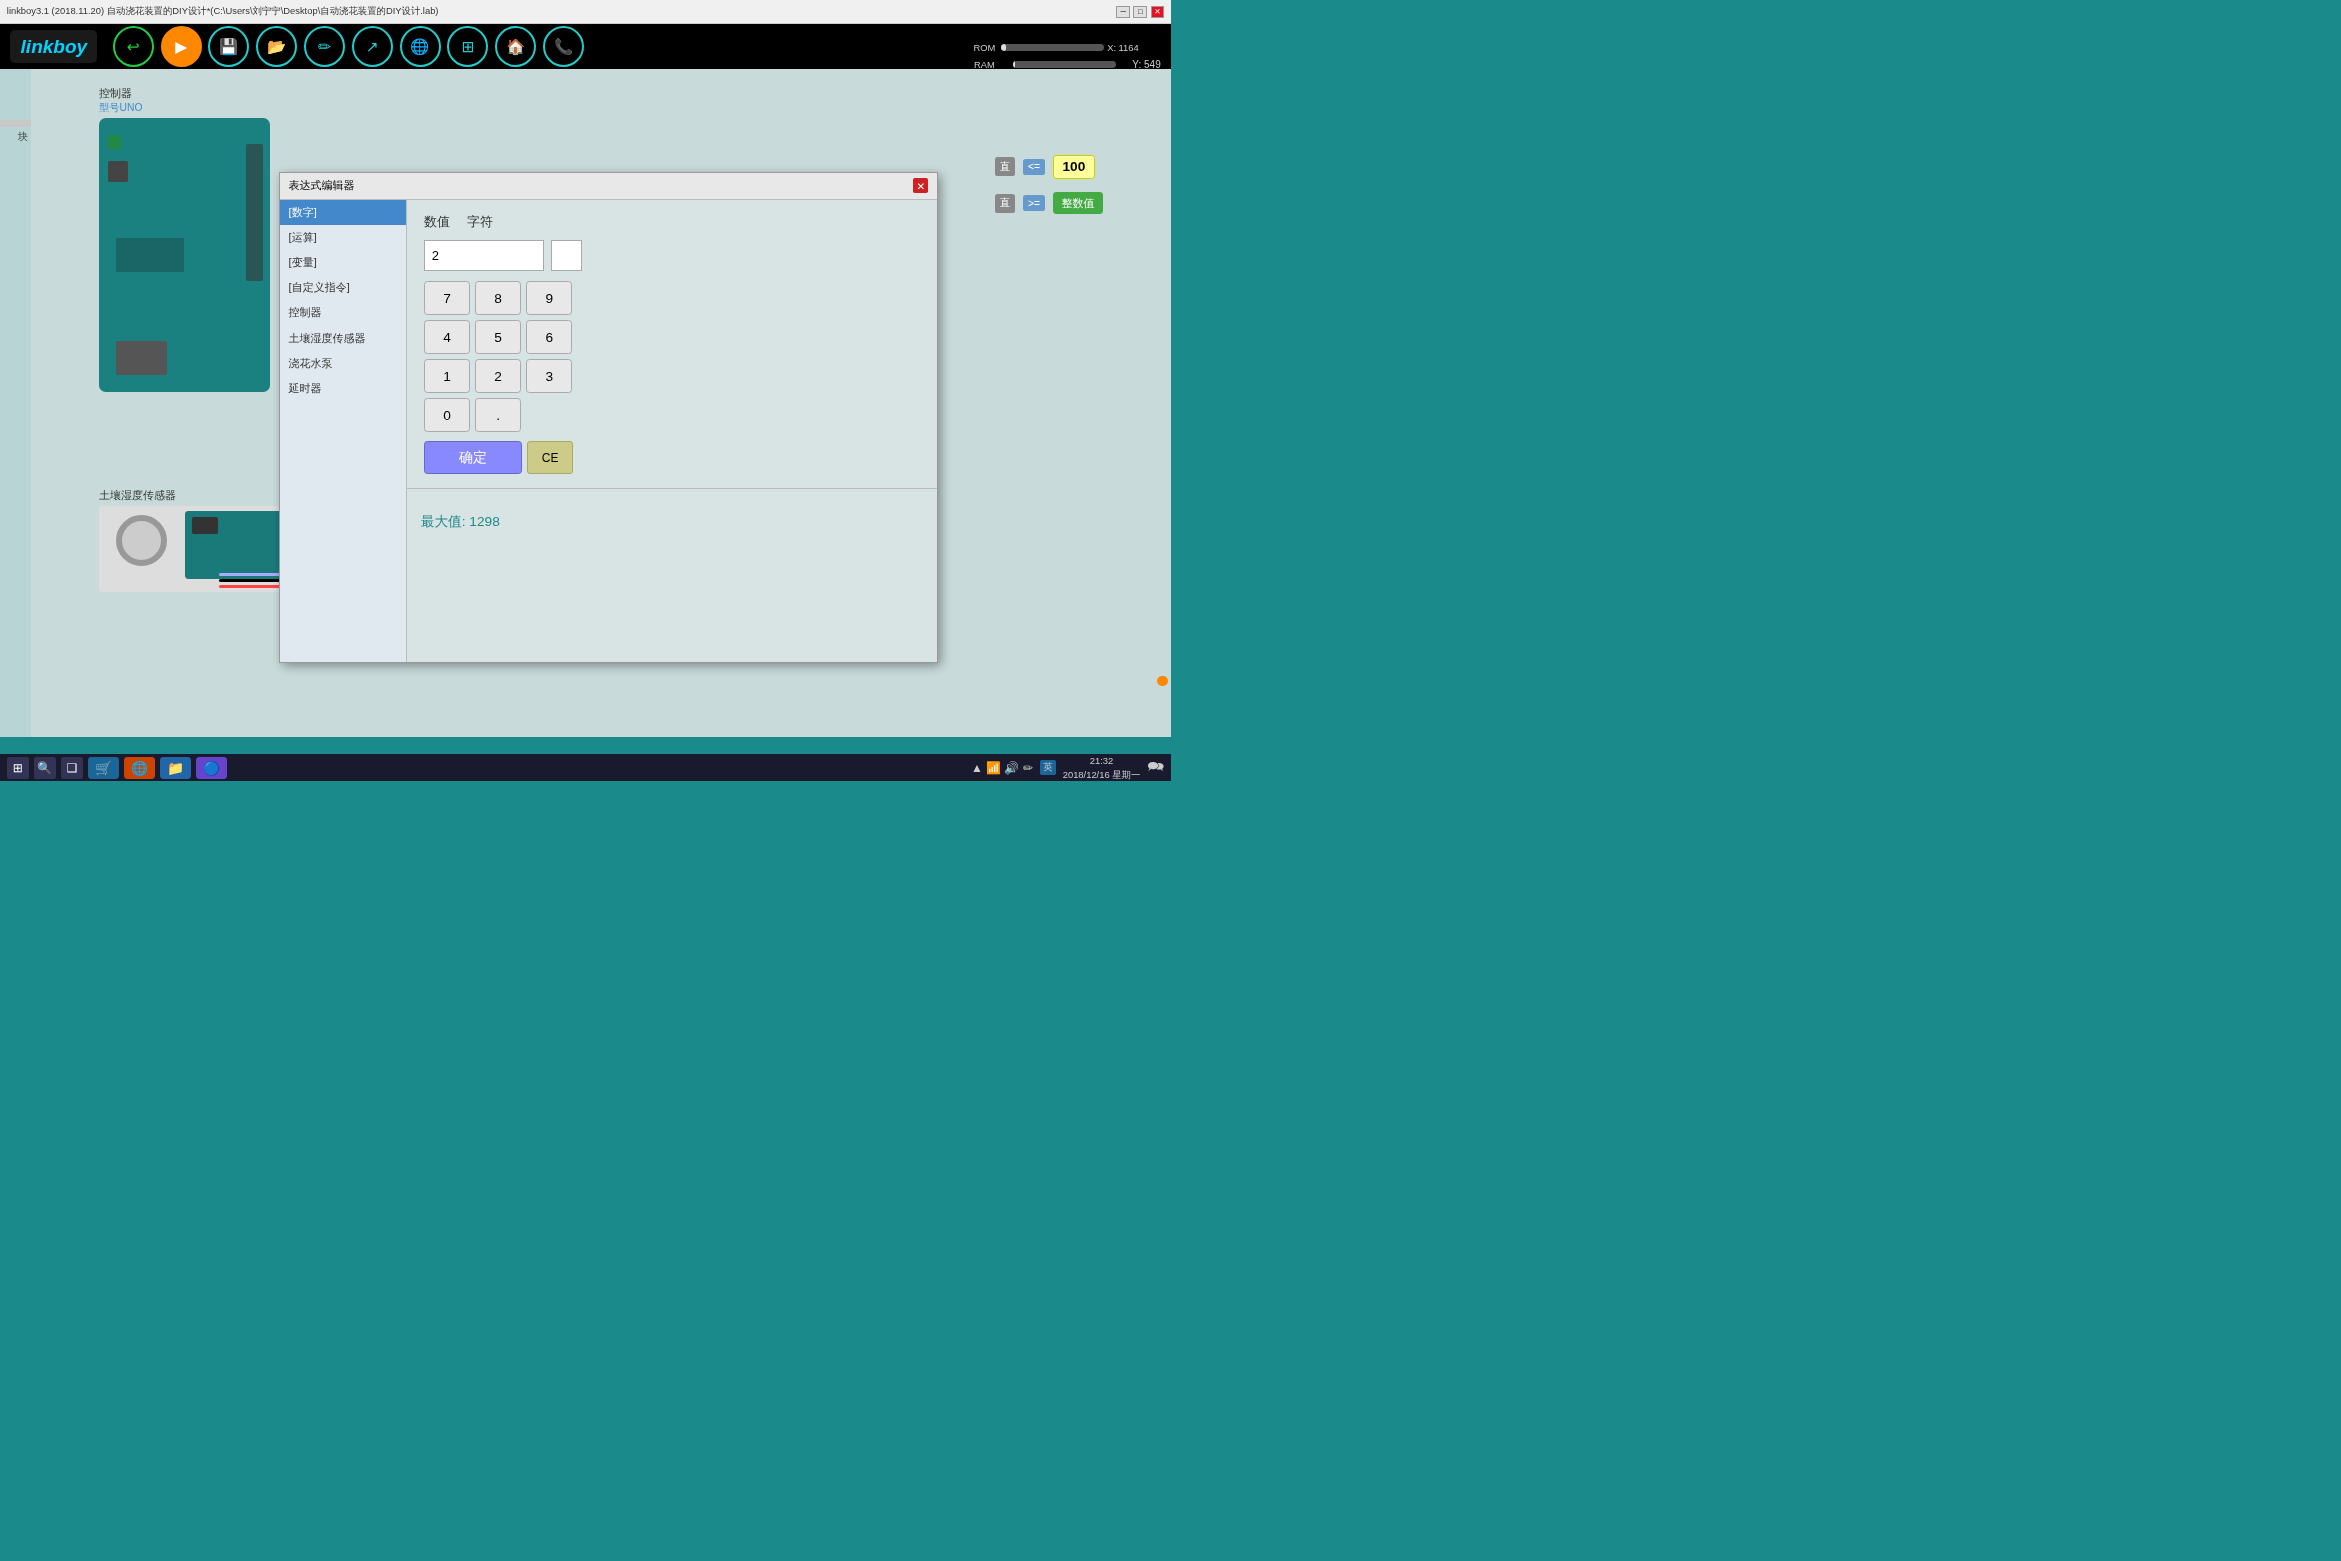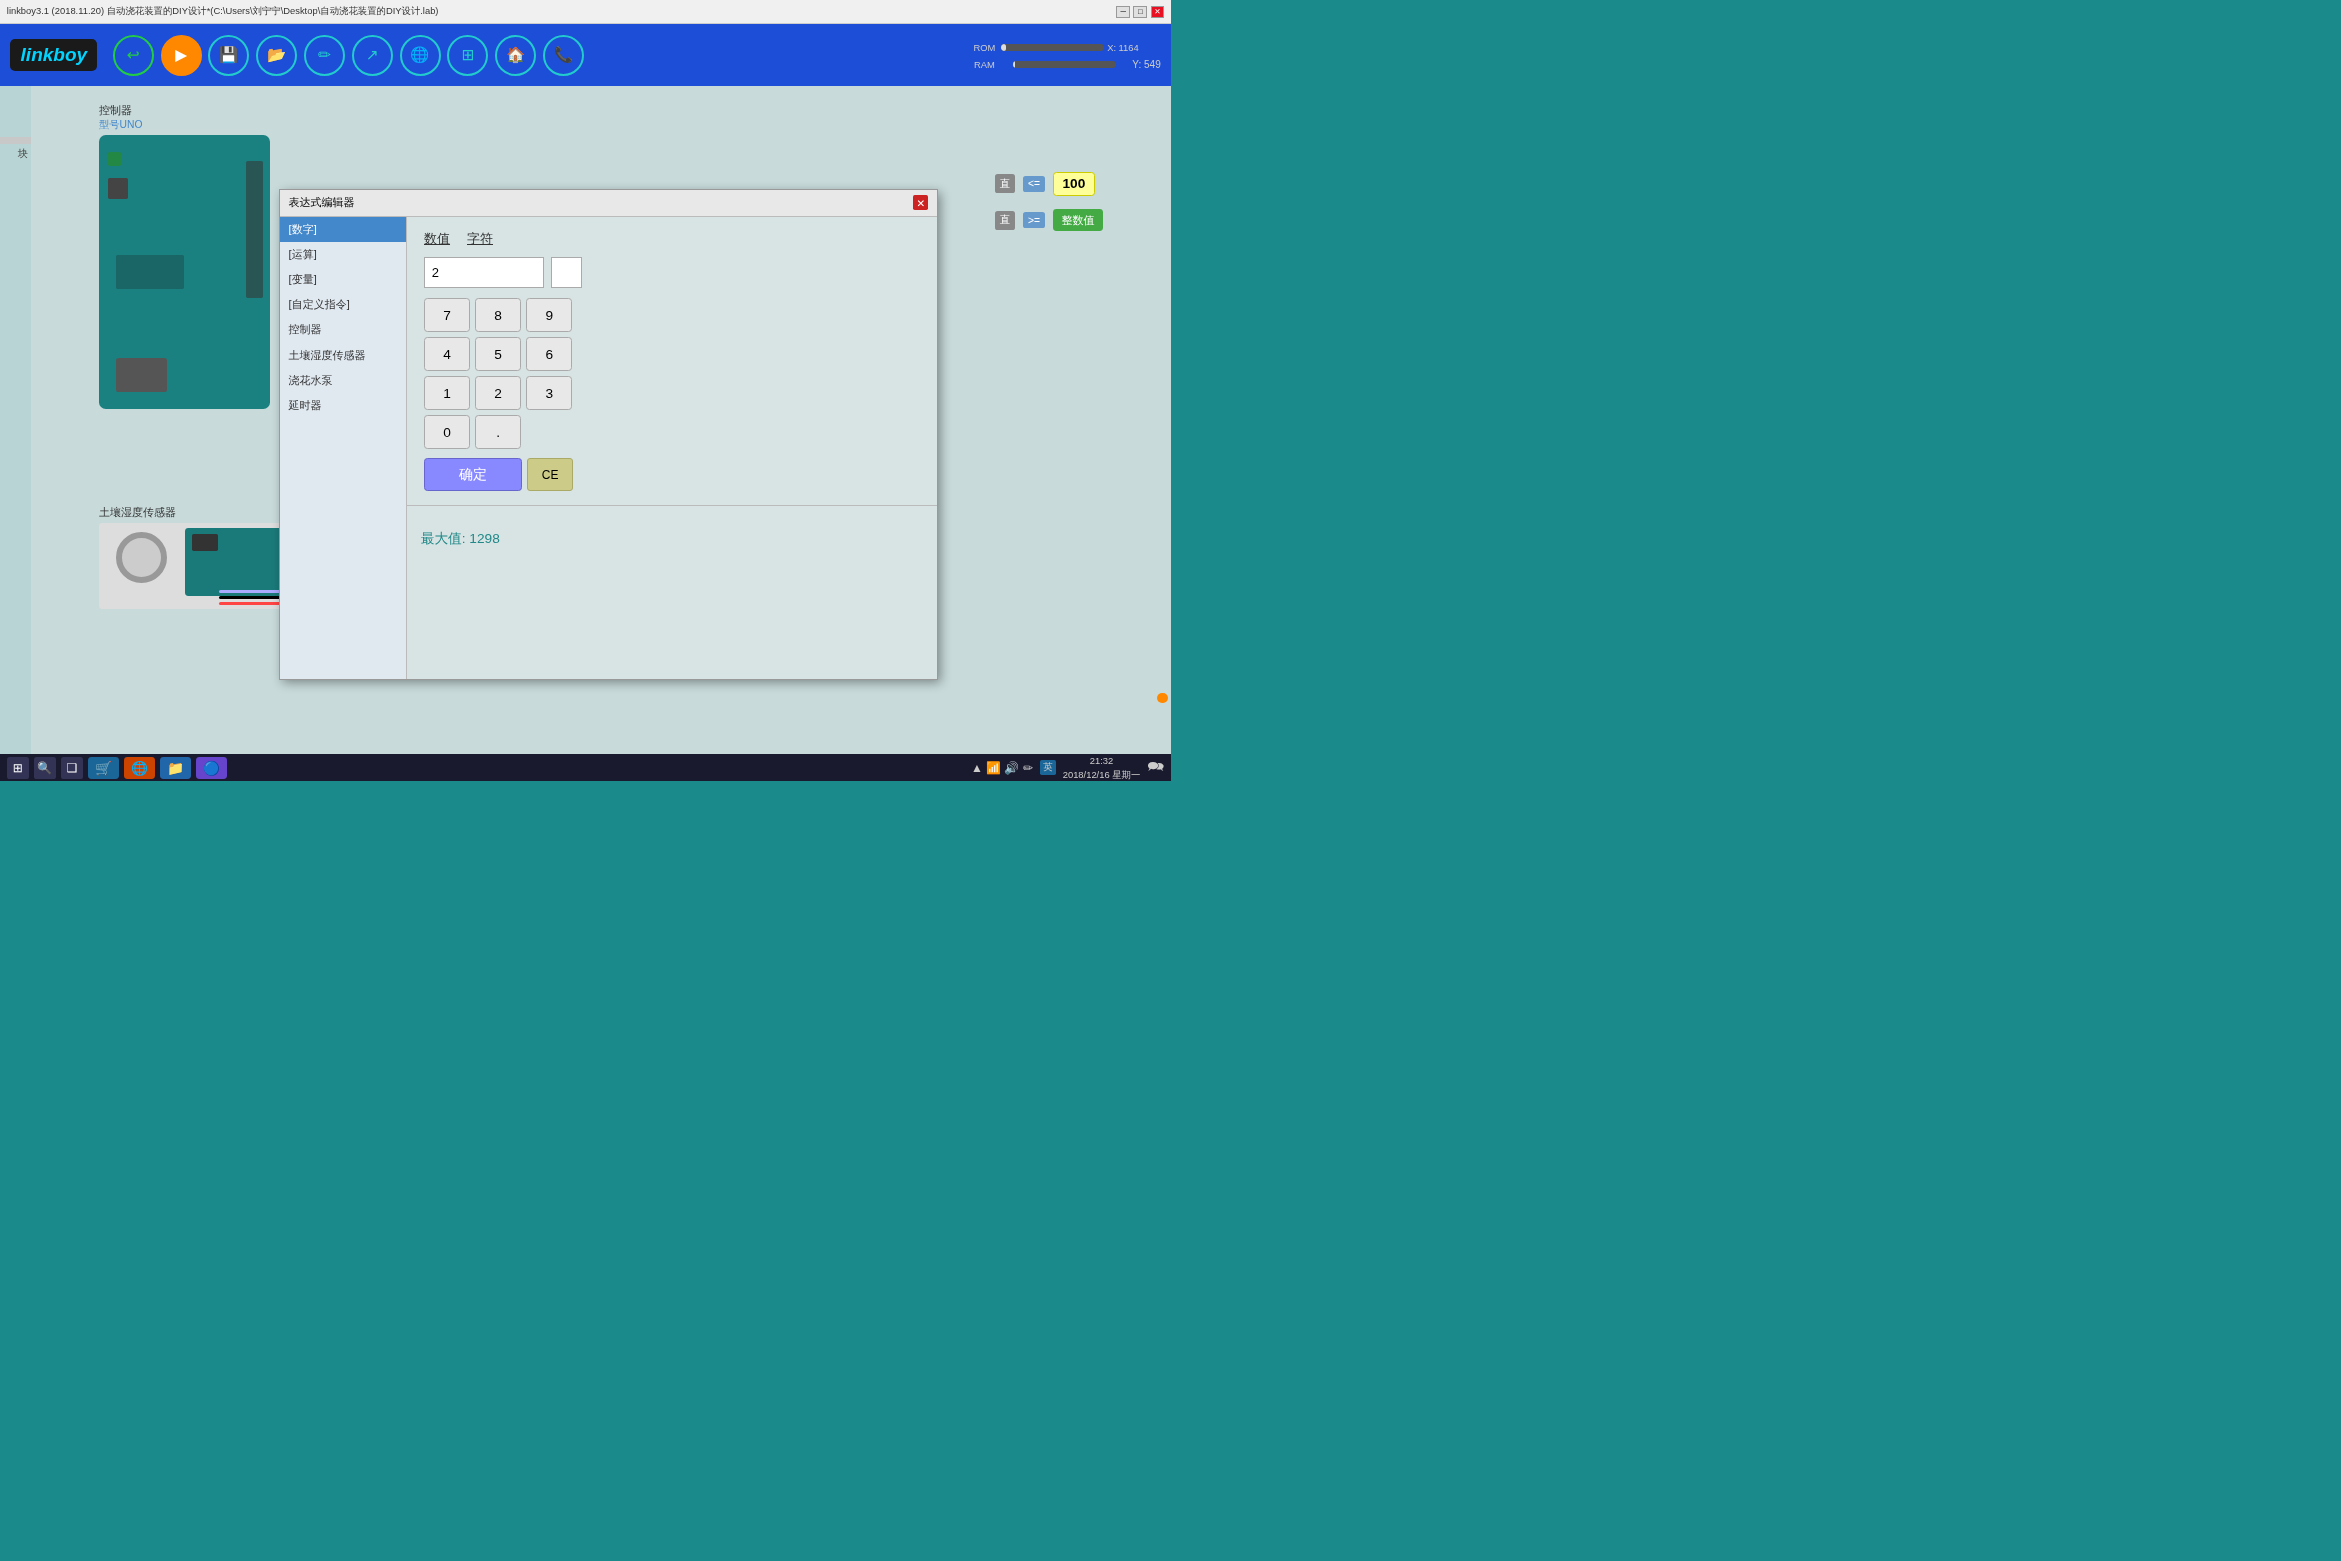--- a/index.html
+++ b/index.html
@@ -30,22 +30,22 @@
       border: 0.9px solid #999;
       background: #e0e0e0;
       font-size: 7.7px;
       cursor: pointer;
       display: flex; align-items: center; justify-content: center;
     }
     .title-btn.close { background: #e81123; color: white; }
 
     
     .toolbar {
-      height: 62px;
-      background: #1d4ed8;
+      height: 45px;
+      background: #000000;
       display: flex;
       align-items: center;
       padding: 0 10.3px;
       gap: 6.8px;
       position: relative;
     }
     .logo {
       background: #1a1a1a;
       padding: 5.1px 10.3px;
       border-radius: 5.1px;
@@ -202,21 +202,21 @@
     .numpad-area {
       padding: 13.7px 17px;
     }
     .numpad-header {
       display: flex;
       gap: 17px;
       margin-bottom: 8.6px;
       font-size: 13px;
       color: #333;
     }
-    .numpad-header span { font-weight: normal; text-decoration: underline; }
+    .numpad-header span { font-weight: normal; }
 
     .input-row {
       display: flex;
       gap: 6.8px;
       margin-bottom: 10.3px;
     }
     .num-input {
       width: 120px;
       height: 31px;
       border: 0.9px solid #aaa;

